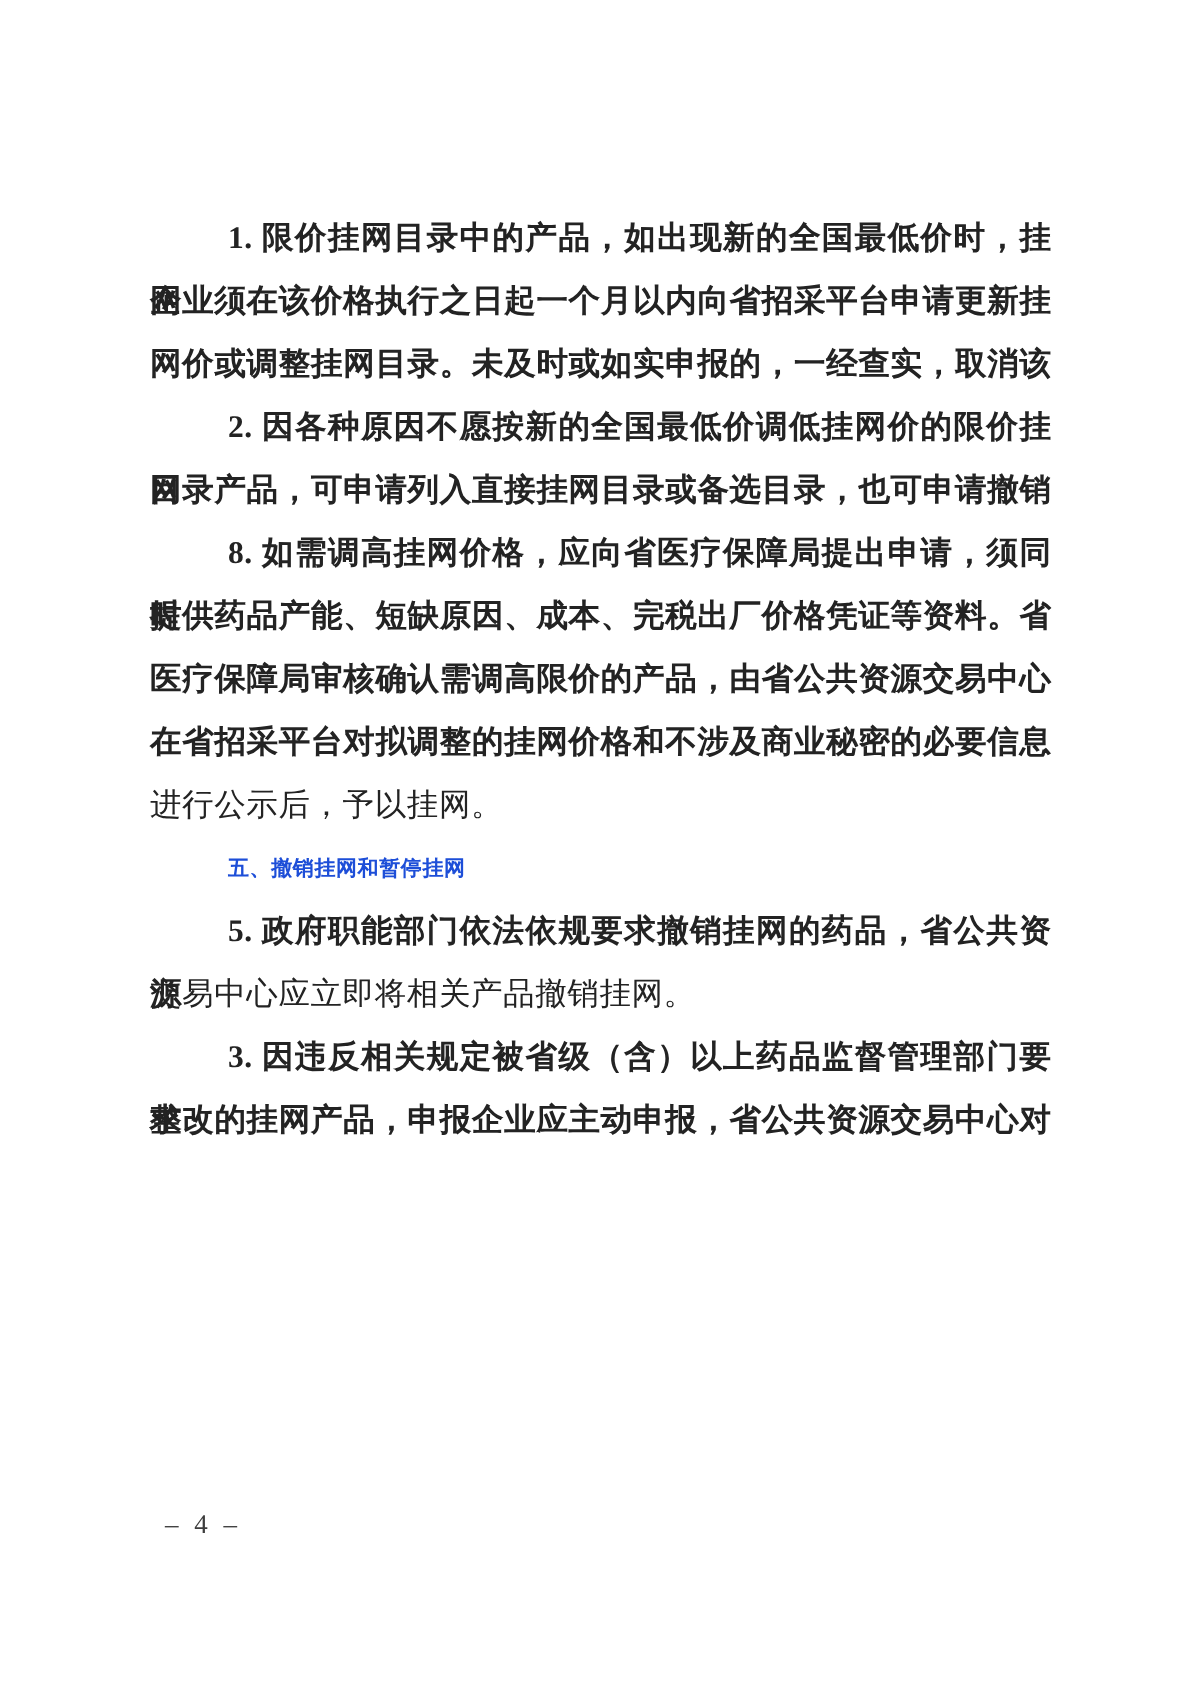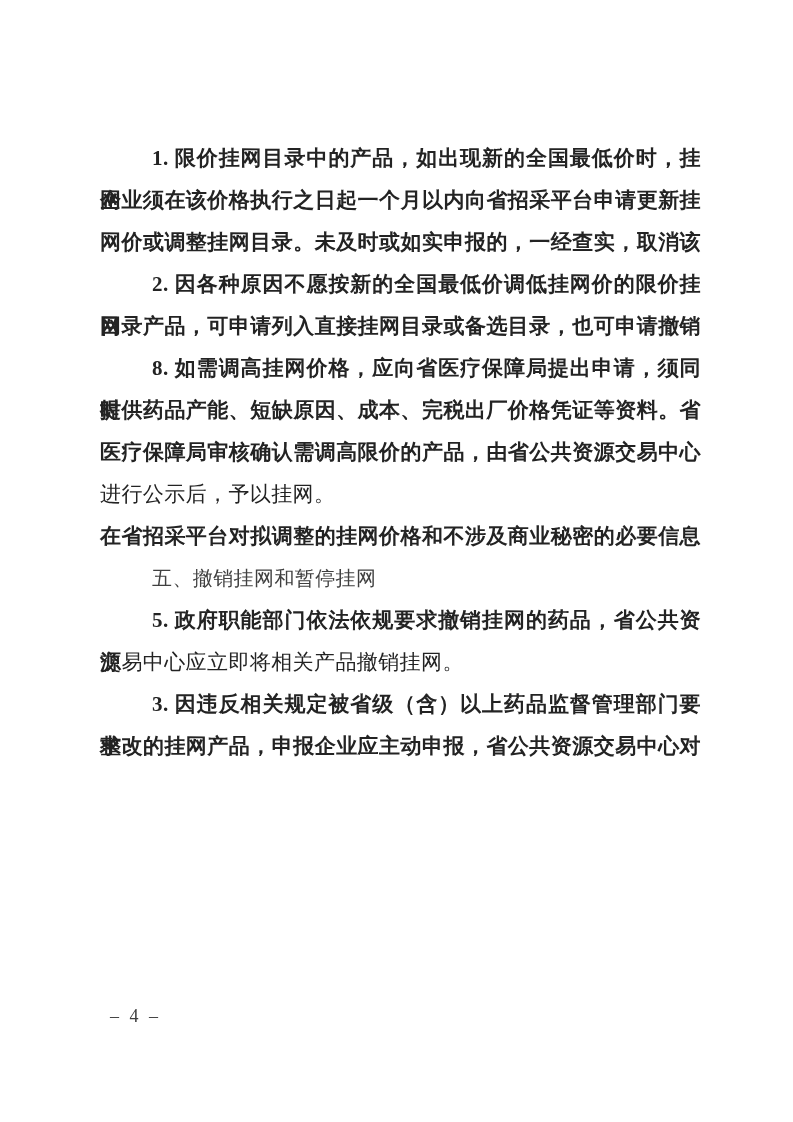--- a/index.html
+++ b/index.html
@@ -29,23 +29,23 @@
     font-size: 21px;
     text-align: justify;
     text-align-last: left;
     text-justify: inter-character;
     letter-spacing: 0.4px;
   }
   .ln.fill { text-align-last: justify; font-weight: bold; }
   .ln.indent { text-indent: 52px; }
   .ln.heading {
     font-family: "Liberation Sans", "DejaVu Sans", sans-serif;
-    font-weight: normal;
-    font-size: 20px;
-    color: #404040;
+    font-weight: bold;
+    font-size: 14px;
+    color: #1d4ed8;
     text-align-last: left;
   }
   .footer {
     position: absolute;
     left: 110px;
     top: 1003px;
     height: 26px;
     line-height: 26px;
     font-size: 18px;
     color: #3d3d3d;
@@ -67,22 +67,22 @@
 
     <section class="para">
       <div class="ln indent fill">2. 因各种原因不愿按新的全国最低价调低挂网价的限价挂网</div>
       <div class="ln fill">目录产品，可申请列入直接挂网目录或备选目录，也可申请撤销</div>
     </section>
 
     <section class="para">
       <div class="ln indent fill">8. 如需调高挂网价格，应向省医疗保障局提出申请，须同时</div>
       <div class="ln fill">提供药品产能、短缺原因、成本、完税出厂价格凭证等资料。省</div>
       <div class="ln fill">医疗保障局审核确认需调高限价的产品，由省公共资源交易中心</div>
+      <div class="ln fill">在省招采平台对拟调整的挂网价格和不涉及商业秘密的必要信息</div>
       <div class="ln">进行公示后，予以挂网。</div>
-      <div class="ln fill">在省招采平台对拟调整的挂网价格和不涉及商业秘密的必要信息</div>
     </section>
 
     <h2 class="ln indent heading" style="margin:0;">五、撤销挂网和暂停挂网</h2>
 
 
     <section class="para">
       <div class="ln indent fill">5. 政府职能部门依法依规要求撤销挂网的药品，省公共资源</div>
       <div class="ln">交易中心应立即将相关产品撤销挂网。</div>
     </section>
 

